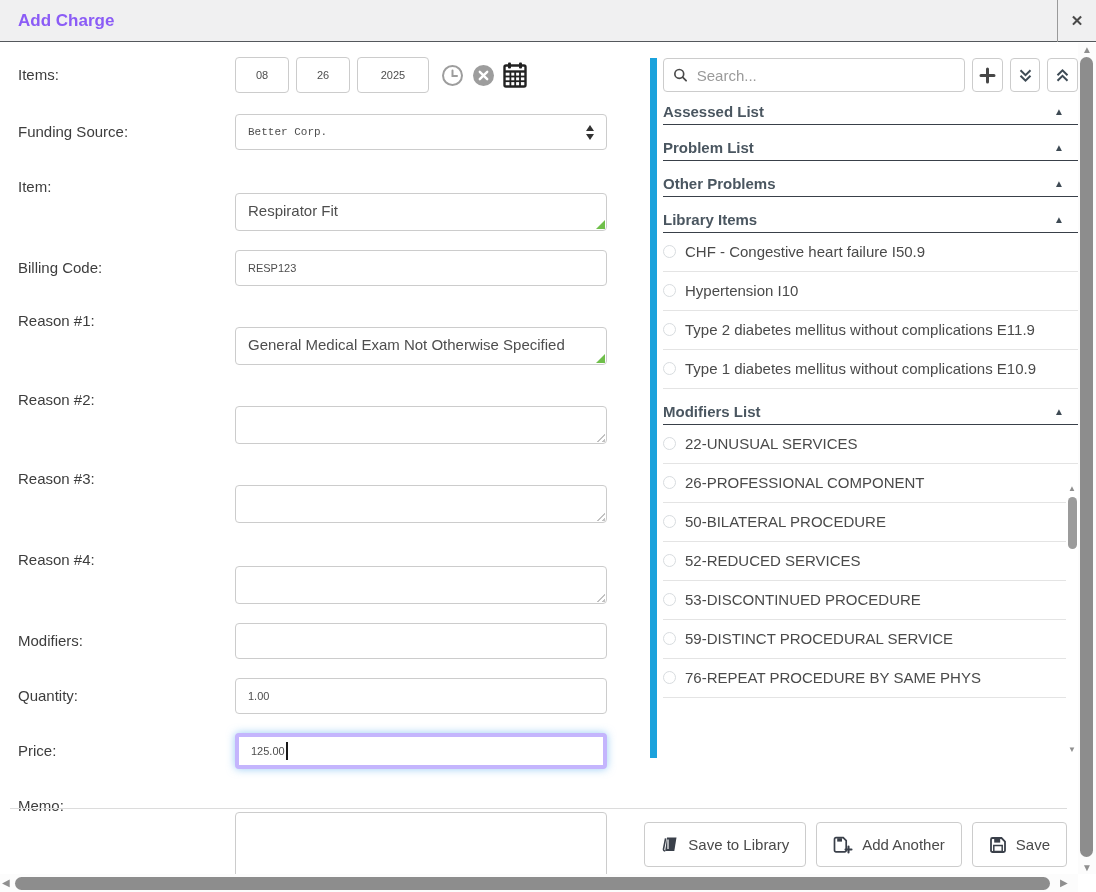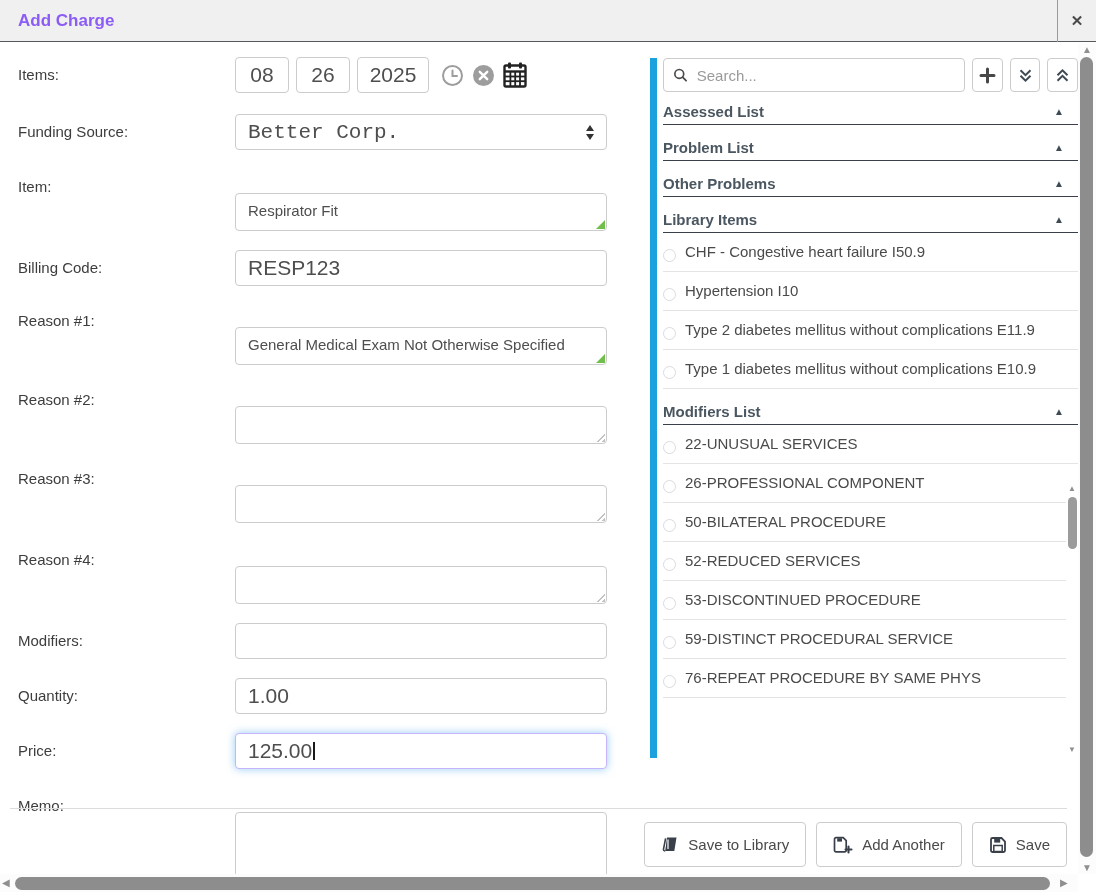--- a/index.html
+++ b/index.html
@@ -14,41 +14,41 @@
   .hdr-title { margin-left:18px; font-size:17px; font-weight:bold; color:#8b5cf6; }
   .hdr-close { position:absolute; right:0; top:0; width:39px; height:42px; border-left:1px solid #9a9a9a;
          display:flex; align-items:center; justify-content:center; font-size:15px; font-weight:bold;
          color:#4a4a4a; cursor:pointer; background:transparent; }
   
   .form-col { position:absolute; left:18px; top:57px; width:590px; }
   .frow { display:flex; align-items:flex-start; }
   .mb21{margin-bottom:21px}.mb19{margin-bottom:19px}.mb17{margin-bottom:17px}.mb23{margin-bottom:23px}
   .flabel { width:217px; flex:none; padding-top:9px; font-size:15px; color:#3d3d3d; }
   .fctl { width:372px; position:relative; }
-  .ibox { border:1px solid #ccc; border-radius:4px; background:#fff; font-size:21px; color:#4e4e4e;
+  .ibox { border:1px solid #ccc; border-radius:4px; background:#fff; font-size:11px; color:#4e4e4e;
           height:36px; display:flex; align-items:center; padding:0 12px; }
   .tbox { border:1px solid #ccc; border-radius:4px; background:#fff; font-size:15px; color:#4e4e4e;
           height:38px; padding:8px 12px; position:relative;margin-top:24px; }
   .memo { height:86px; }
   .dbox { width:54px; justify-content:center; padding:0; margin-right:7px; flex:none; }
   .ybox { width:72px; justify-content:center; padding:0; flex:none; }
   .date-icons { display:flex; align-items:center; height:36px; margin-left:12px; gap:8px; }
   .sel { justify-content:space-between; cursor:pointer;font-family:Liberation Mono, monospace; }
   .updown { display:flex; flex-direction:column; align-items:center; }
   .tri-up { width:0; height:0; border-left:4.5px solid transparent; border-right:4.5px solid transparent;
             border-bottom:6px solid #333; }
   .tri-down { width:0; height:0; border-left:4.5px solid transparent; border-right:4.5px solid transparent;
             border-top:6px solid #333; margin-top:3px; }
   .grip-g { position:absolute; right:1px; bottom:1px; width:0; height:0;
             border-left:9px solid transparent; border-bottom:9px solid #6fbf4a; }
   .grip { position:absolute; right:1px; bottom:1px; width:10px; height:10px;
           clip-path:polygon(100% 0,100% 100%,0 100%);
           background:repeating-linear-gradient(135deg,#c2c2c2 0 1.5px,transparent 1.5px 4px); }
   .grip-big { width:12px; height:12px; }
-  .focus { border:1px solid #c4b5fd; box-shadow:0 0 8px rgba(82,168,236,.6);align-items:center; }
+  .focus { border:4px solid #c4b5fd; box-shadow:0 0 8px rgba(82,168,236,.6);align-items:center; }
   .caret { display:inline-block; width:2px; height:18px; background:#1a1a1a; margin-left:1px; vertical-align:middle; }
   .rec-label { display:flex; align-items:center; padding-top:0; }
   .help { display:inline-flex; align-items:center; justify-content:center; width:16px; height:16px;
           border-radius:50%; background:#565b61; color:#fff; font-size:11px; font-weight:bold; margin-left:6px; }
   .cb { width:15px; height:15px; border:1px solid #8f8f8f; border-radius:3px; background:#fff; margin-top:1px; }
   
   .panel { position:absolute; left:650px; top:57px; width:428px; }
   .bluebar { position:absolute; left:0; top:1px; width:7px; height:700px; background:#1BA2DC; }
   .pcontent { margin-left:13px; width:415px; }
   .search-row { display:flex; height:34px; margin-top:1px; }
@@ -57,21 +57,21 @@
   .search-box input { border:none; outline:none; font-size:15px; color:#555; width:100%;
                 font-family:inherit; background:transparent; margin-left:7px; }
   .search-box input::placeholder { color:#9a9a9a; }
   .sq-btn { width:33px; height:34px; border:1px solid #ccc; border-radius:4px; background:#fff;
             display:flex; align-items:center; justify-content:center; margin-right:7px; padding:0; cursor:pointer; }
   .sec-h { margin-top:11px; padding:3px 0 4px; border-bottom:1px solid #394049;
            display:flex; justify-content:space-between; align-items:center; cursor:pointer; }
   .sec-h.first { margin-top:8px; }
   .sec-label { font-size:15px; font-weight:bold; color:#4a5660; line-height:17px; }
   .collapse-icon { font-size:10px; color:#3e4a54; margin-right:14px; }
-  .li { display:flex; padding:5px 0; border-bottom:1px solid #e4e4e4; cursor:pointer;align-items:center; }
+  .li { display:flex; padding:5px 0; border-bottom:1px solid #e4e4e4; cursor:pointer; }
   .bullet { flex:none; width:13px; height:13px; border-radius:50%; border:1px solid #d8dcdf; margin:7px 9px 0 0; }
   .li-text { font-size:15px; color:#4a4a4a; line-height:28px; }
   
   .fdivider { position:absolute; left:10px; top:808px; width:1057px; height:1px; background:#dcdcdc; }
   .fbtns { position:absolute; left:0; top:822px; width:1067px; display:flex; justify-content:flex-end; gap:10px; }
   .btn { height:45px; border:1px solid #ccc; border-radius:4px; background:#fff; display:flex;
          align-items:center; gap:9px; padding:0 16px; font-size:15px; color:#4a4a4a;
          font-family:inherit; cursor:pointer; }
   
   .vscroll { position:absolute; left:1078px; top:43px; width:18px; height:831px; background:#fcfcfc; }

